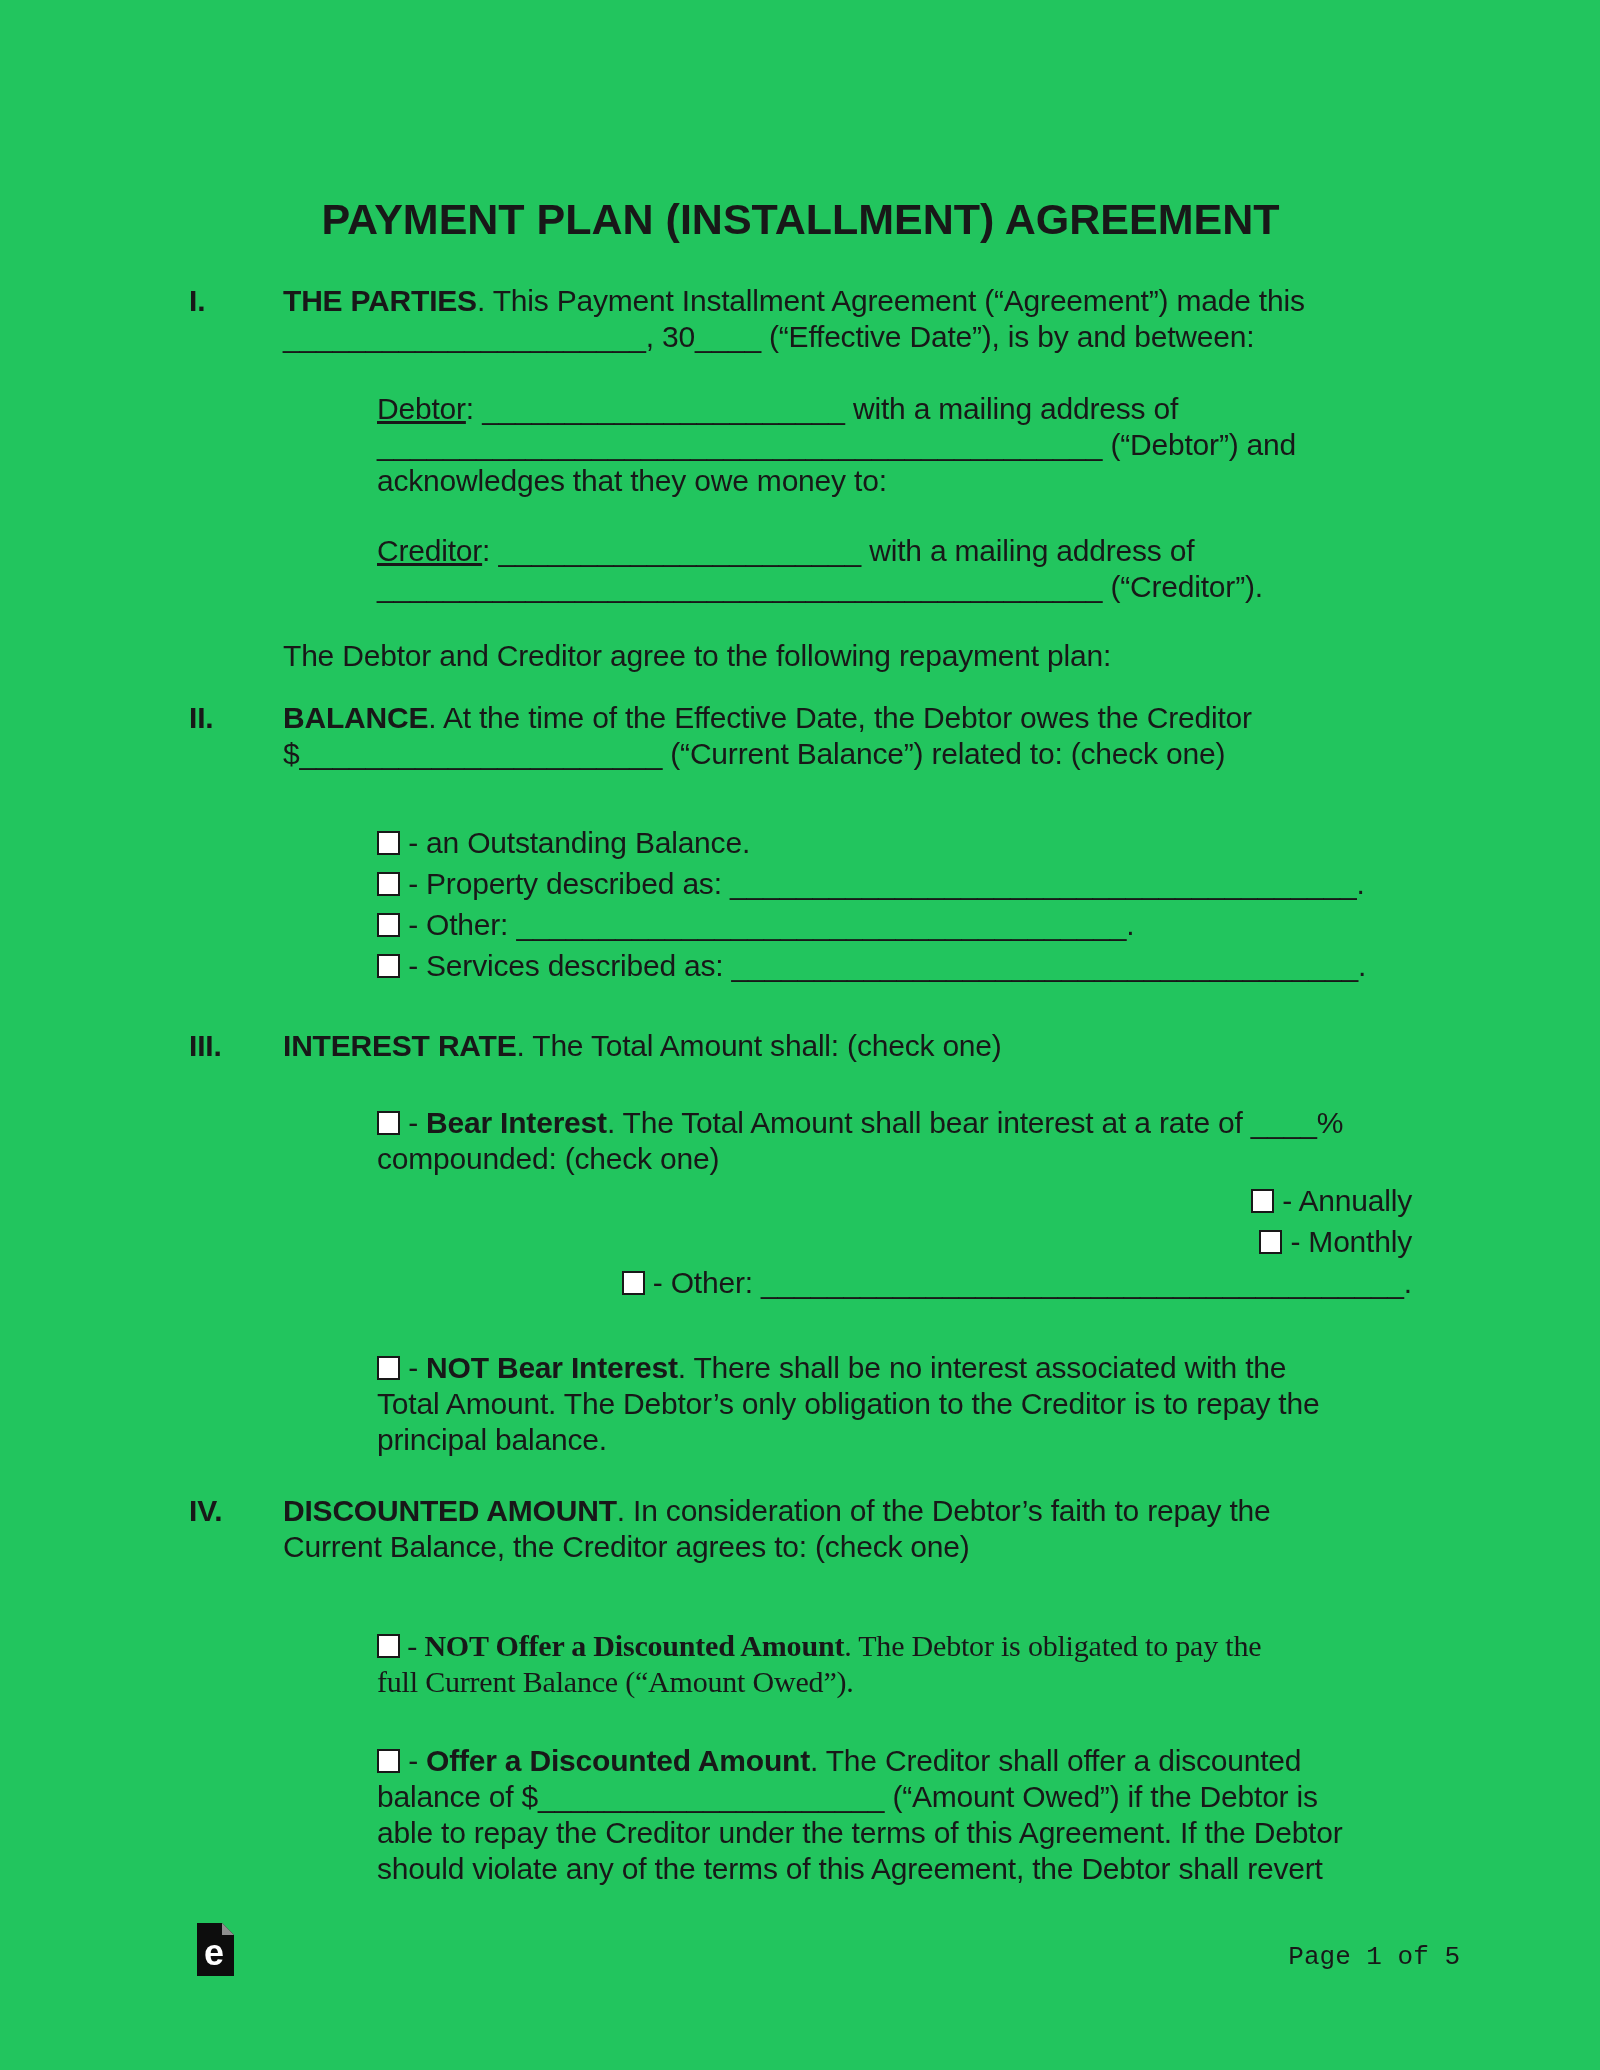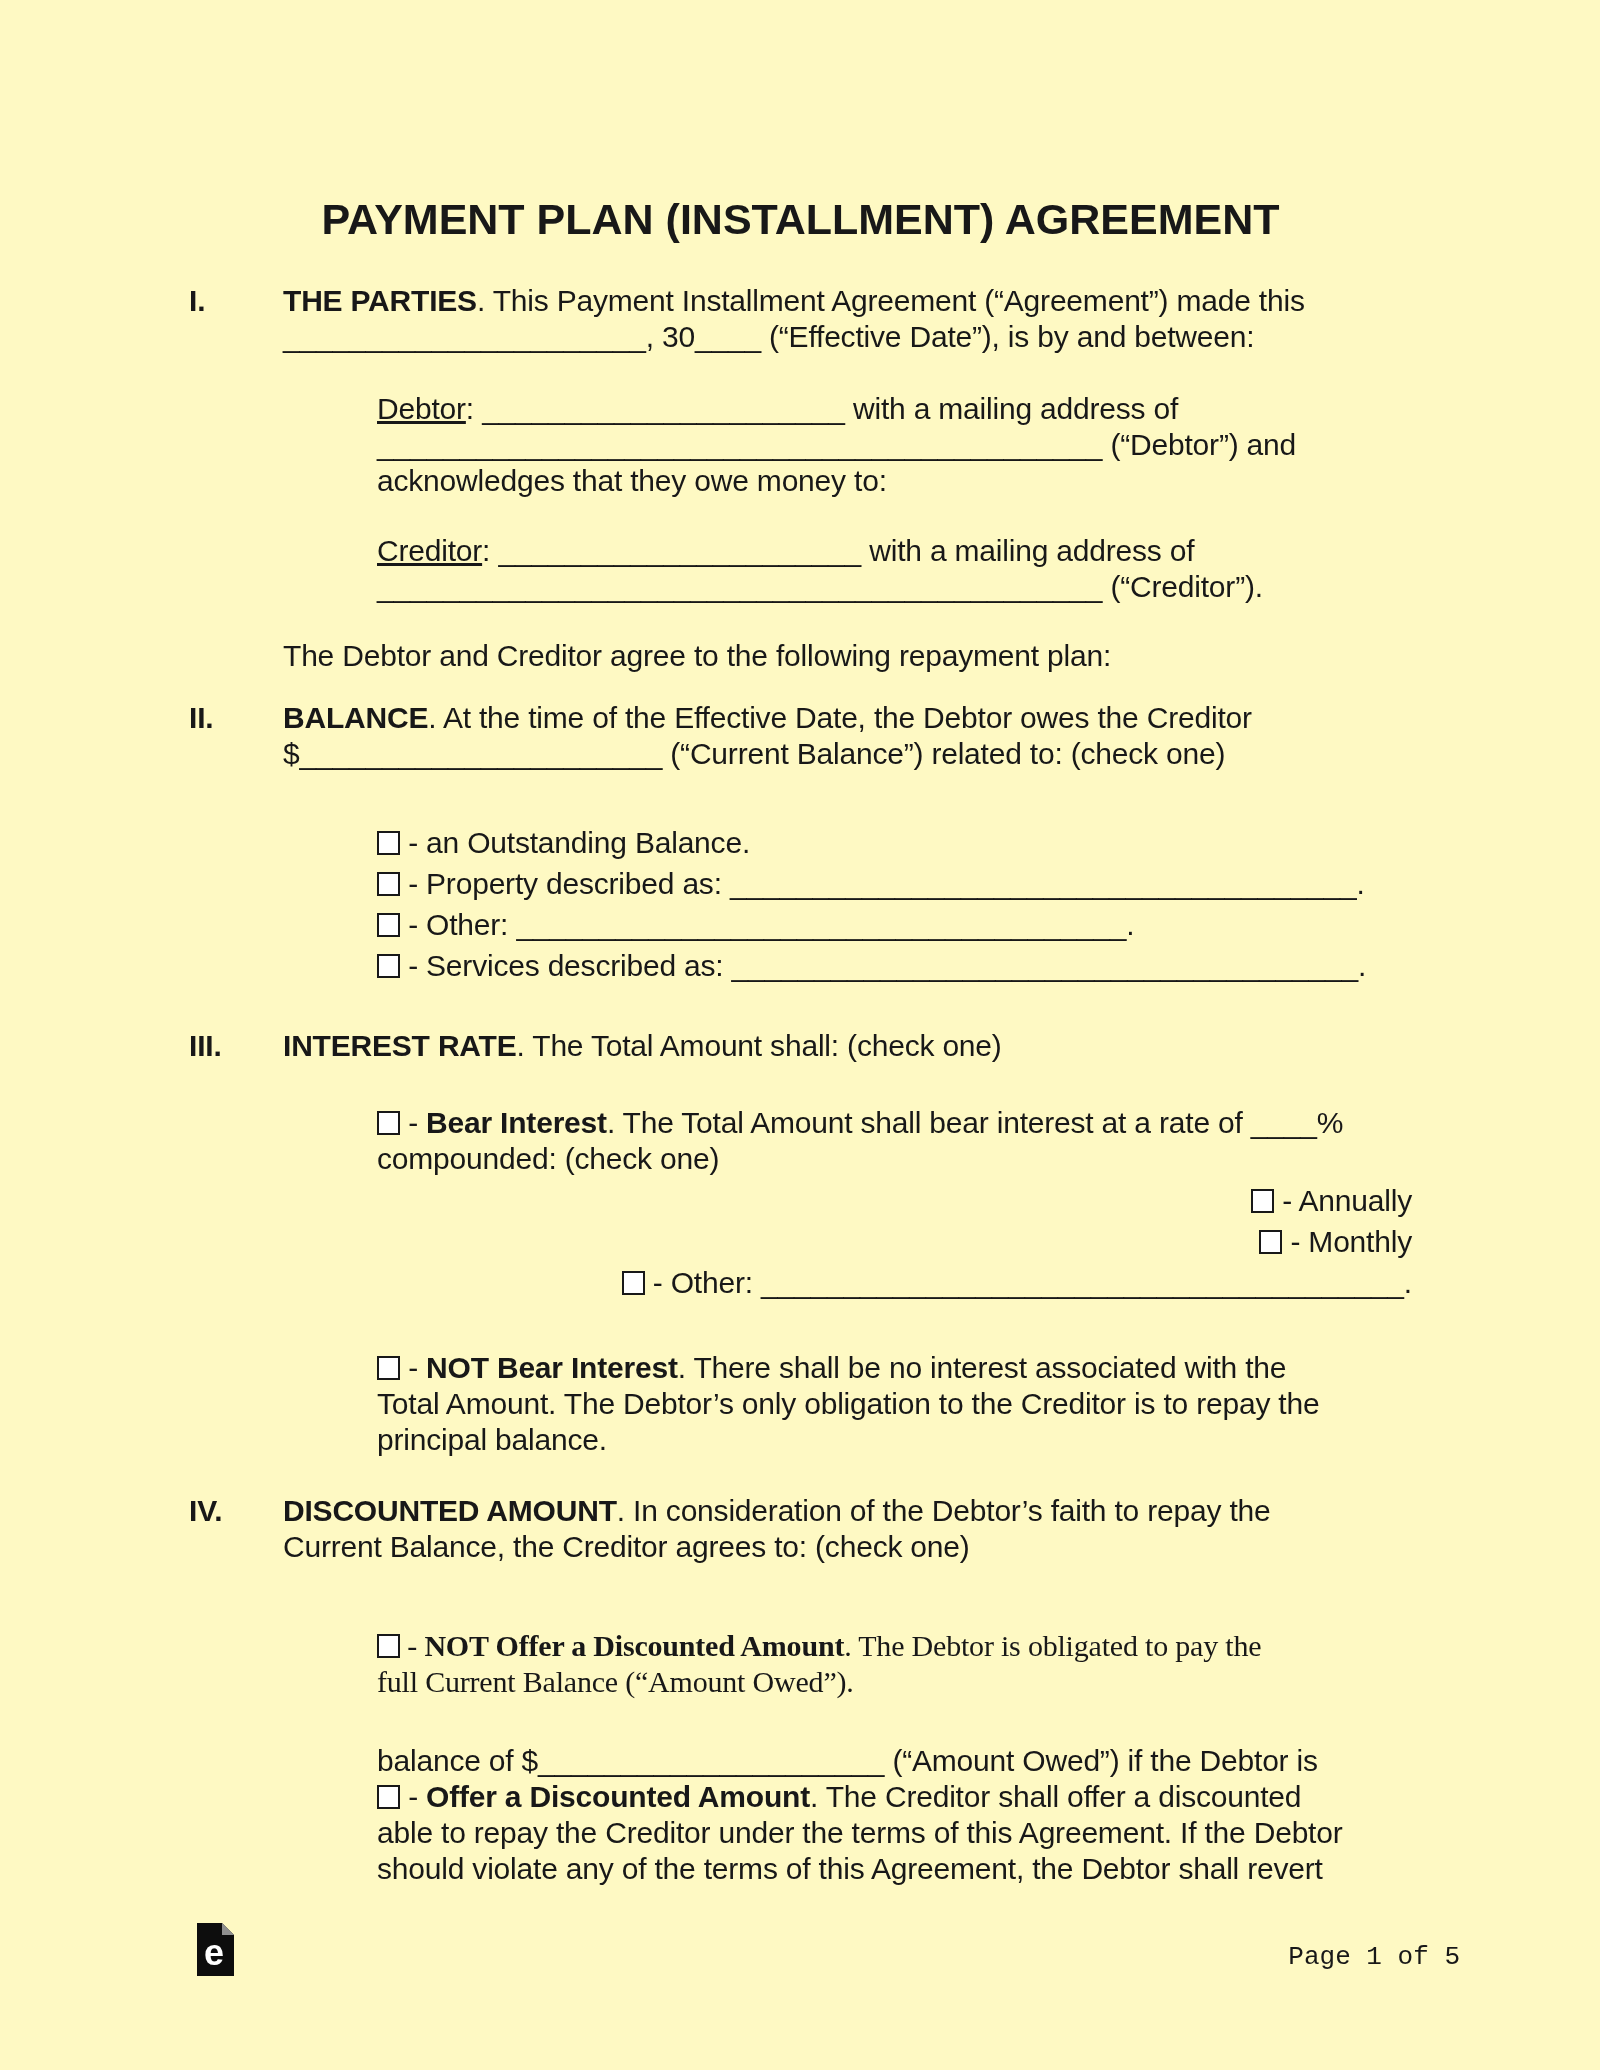--- a/index.html
+++ b/index.html
@@ -1,17 +1,17 @@
 <!DOCTYPE html>
 <html><head>
 <meta charset="utf-8">
 <style>
   html,body{margin:0;padding:0;background:#e8e8e8;}
   .page{
-    position:relative;width:1600px;height:2070px;background:#fef9c3;overflow:hidden;
+    position:relative;width:1600px;height:2070px;background:#22c55e;overflow:hidden;
     font-family:"Liberation Sans",sans-serif;font-size:30px;line-height:36px;
     color:#181818;letter-spacing:-0.2px;margin:0 auto;
   }
   .content{position:absolute;left:189px;top:195px;width:1223px;}
   .doc-title{font-weight:700;font-size:43px;line-height:48px;text-align:center;letter-spacing:0;white-space:nowrap;}
   .sec{position:relative;padding-left:94px;}
   .sec .numeral{position:absolute;left:0;top:0;font-weight:700;}
   .ln{white-space:nowrap;}
   .b{font-weight:700;}
   .ul{text-decoration:underline;}
@@ -160,24 +160,24 @@
       <div class="ln">
         <span class="cbx"></span><span class="pre"> - </span><span class="b">NOT Offer a Discounted Amount</span><span>. The Debtor is obligated to pay the</span>
       </div>
       <div class="ln">
         <span>full Current Balance (“Amount Owed”).</span>
       </div>
     </div>
 
     <div class="ind" id="offer">
       <div class="ln">
-        <span>balance of </span><span>$</span><span>_____________________</span><span> (“Amount Owed”) if the Debtor is</span>
+        <span class="cbx"></span><span class="pre"> - </span><span class="b">Offer a Discounted Amount</span><span>. The Creditor shall offer a discounted</span>
       </div>
       <div class="ln">
-        <span class="cbx"></span><span class="pre"> - </span><span class="b">Offer a Discounted Amount</span><span>. The Creditor shall offer a discounted</span>
+        <span>balance of </span><span>$</span><span>_____________________</span><span> (“Amount Owed”) if the Debtor is</span>
       </div>
       <div class="ln">
         <span>able to repay the Creditor under the terms of this Agreement. If the Debtor</span>
       </div>
       <div class="ln">
         <span>should violate any of the terms of this Agreement, the Debtor shall revert</span>
       </div>
     </div>
 
   </div>

